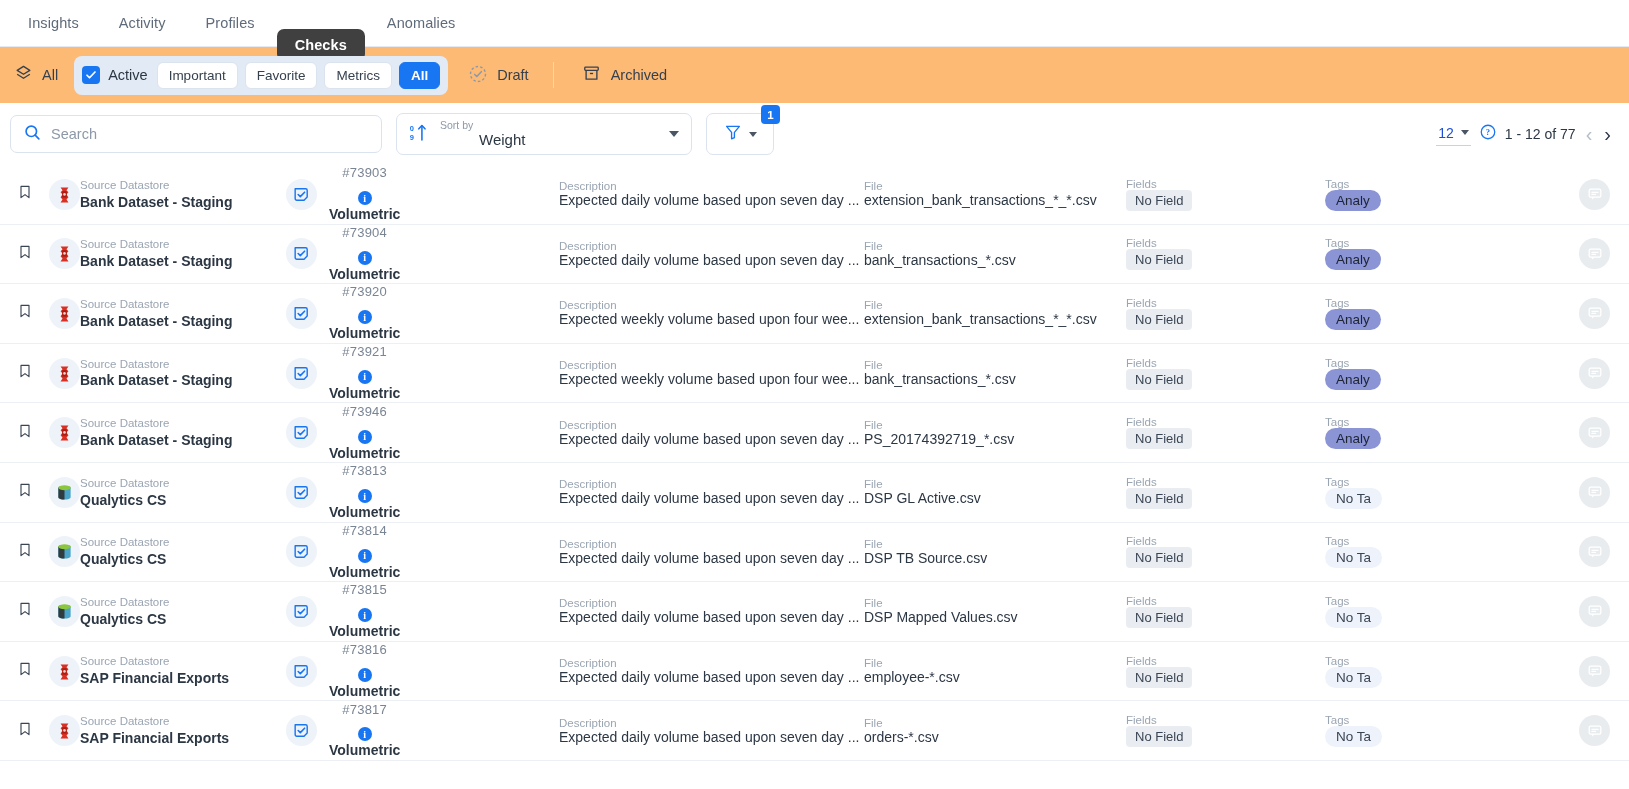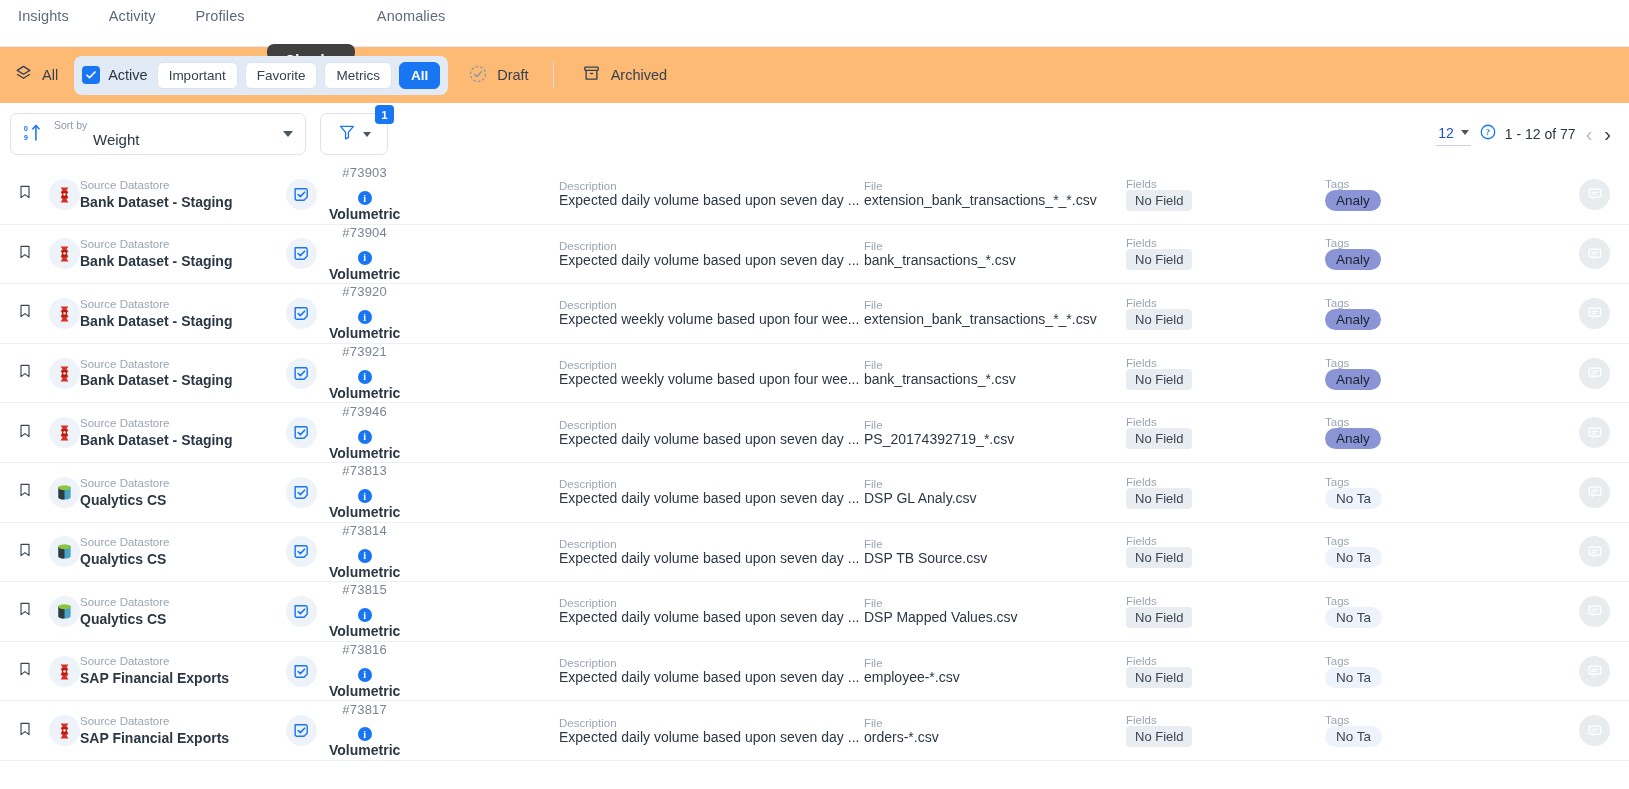--- a/index.html
+++ b/index.html
@@ -8,20 +8,22 @@
     font-family: "Liberation Sans", sans-serif;
     background: #ffffff;
     overflow: hidden;
     color: #263238;
   }
 
   
   .tabbar {
     height: 47px;
     display: flex;
+    align-items: center;
+    padding-left: 10px;
     gap: 4px;
     border-bottom: 1px solid #e6eaf0;
     background: #ffffff;
   }
   .tab {
     padding: 8px 18px;
     font-size: 14.5px;
     color: #5f6b7a;
     border-radius: 7px;
     cursor: pointer;
@@ -300,20 +302,29 @@
            <path d="M5.2 8v11.2h13.6V8"></path>
           <path d="M10 12h4"></path>
         </svg>
     </span>
     <span>Archived</span>
   </div>
 </div>
 
 <div class="searchrow">
 
+  <div class="searchbox">
+    <span>
+      <svg width="19" height="19" viewBox="0 0 24 24" fill="none" stroke="#1976f2" stroke-width="2.1">
+        <circle cx="10.5" cy="10.5" r="6.6"></circle>
+          <path d="M15.4 15.4L20 20" stroke-linecap="round"></path>
+        </svg>
+    </span>
+    <input type="text" placeholder="Search" style="">
+  </div>
 
   <div class="sortbox">
     <span>
       <svg width="20" height="21" viewBox="0 0 24 24" fill="none" stroke="#1976f2" stroke-width="1.6">
         <text x="1" y="10" font-size="9" fill="#1976f2" stroke="none" font-family="Liberation Sans, sans-serif" font-weight="700">0</text>
         <text x="1" y="21" font-size="9" fill="#1976f2" stroke="none" font-family="Liberation Sans, sans-serif" font-weight="700">9</text>
         <path d="M15.5 21V4" stroke-width="1.9" stroke-linecap="round"></path>
         <path d="M11.8 7.6L15.5 3.6 19.2 7.6" stroke-width="1.9" stroke-linecap="round" stroke-linejoin="round"></path>
       </svg>
     </span>
@@ -671,21 +682,21 @@
           </span>
           <span class="val">Volumetric</span>
         </span>
       </div>
       <div class="c-desc">
         <div class="lbl">Description</div>
         <div class="desc-txt">Expected daily volume based upon seven day ...</div>
       </div>
       <div class="c-file">
         <div class="lbl">File</div>
-        <div class="file-txt">DSP GL Analy.csv</div>
+        <div class="file-txt">DSP GL Active.csv</div>
       </div>
       <div class="c-fld"><div class="lbl">Fields</div><span class="chip-nofield">No Field</span></div>
       <div class="c-tag">
         <div class="lbl">Tags</div>
         <div class="tagwrap"><span class="chip-notag">No Ta</span></div>
       </div>
       <div class="c-act">
         <span class="actbtn">
           <svg width="16" height="16" viewBox="0 0 24 24" fill="none" stroke="#ffffff" stroke-width="1.9" stroke-linejoin="round">
             <rect x="3.3" y="4.6" width="17.4" height="12.2" rx="2"></rect>

